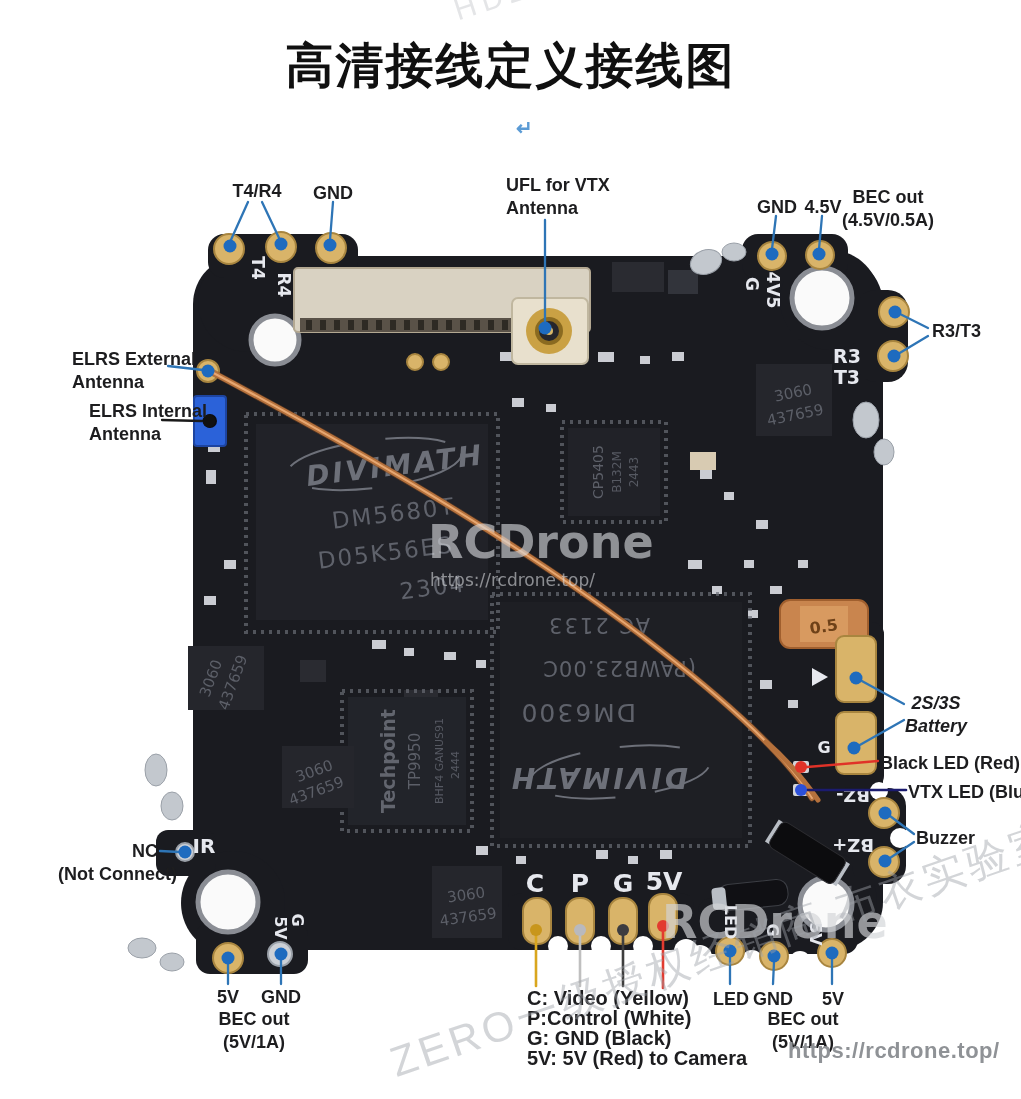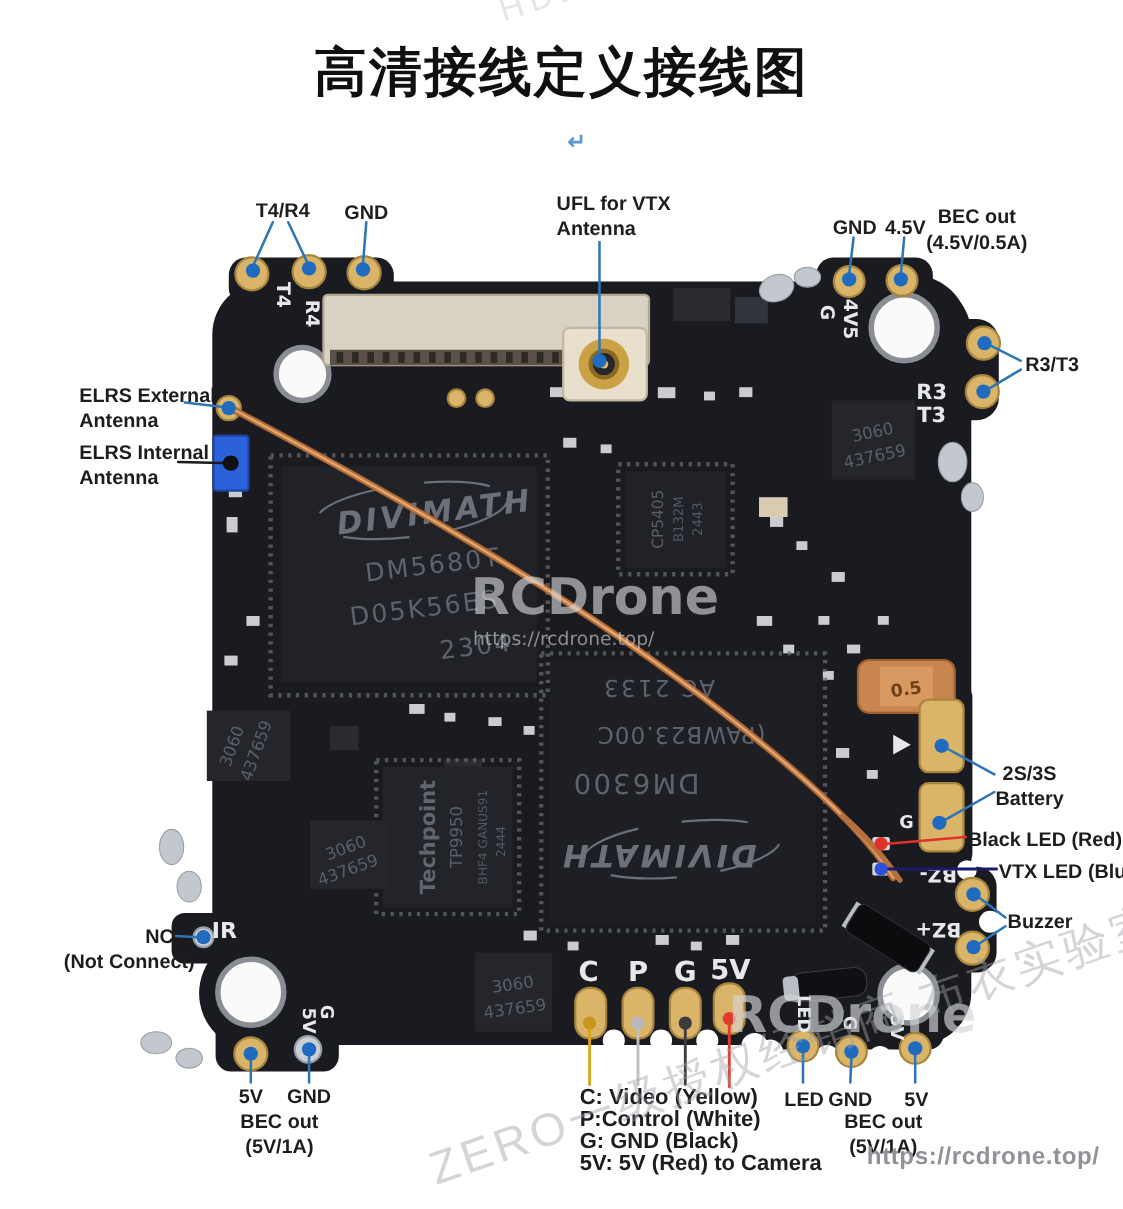--- a/index.html
+++ b/index.html
@@ -371,25 +371,25 @@
     <span>BEC out</span>
       <span>(4.5V/0.5A)</span>
     </div>
   <div class="lbl" style="left:932px;top:320px;">
       <span>R3/T3</span>
     </div>
   <div class="lbl" style="left:72px;top:348px;">
     <span>ELRS External</span>
       <span>Antenna</span>
     </div>
-  <div class="lbl" style="left:72px;top:400px;">
+  <div class="lbl" style="left:89px;top:400px;">
     <span>ELRS Internal</span>
       <span>Antenna</span>
     </div>
-  <div class="lbl c" style="left:936px;top:692px;">
+  <div class="lbl c" style="left:936px;top:692px;font-style:italic;">
     <span>2S/3S</span>
       <span>Battery</span>
     </div>
   <div class="lbl" style="left:880px;top:752px;">
       <span>Black LED (Red)</span>
     </div>
   <div class="lbl" style="left:908px;top:781px;">
       <span>VTX LED (Blue)</span>
     </div>
   <div class="lbl" style="left:916px;top:827px;">

